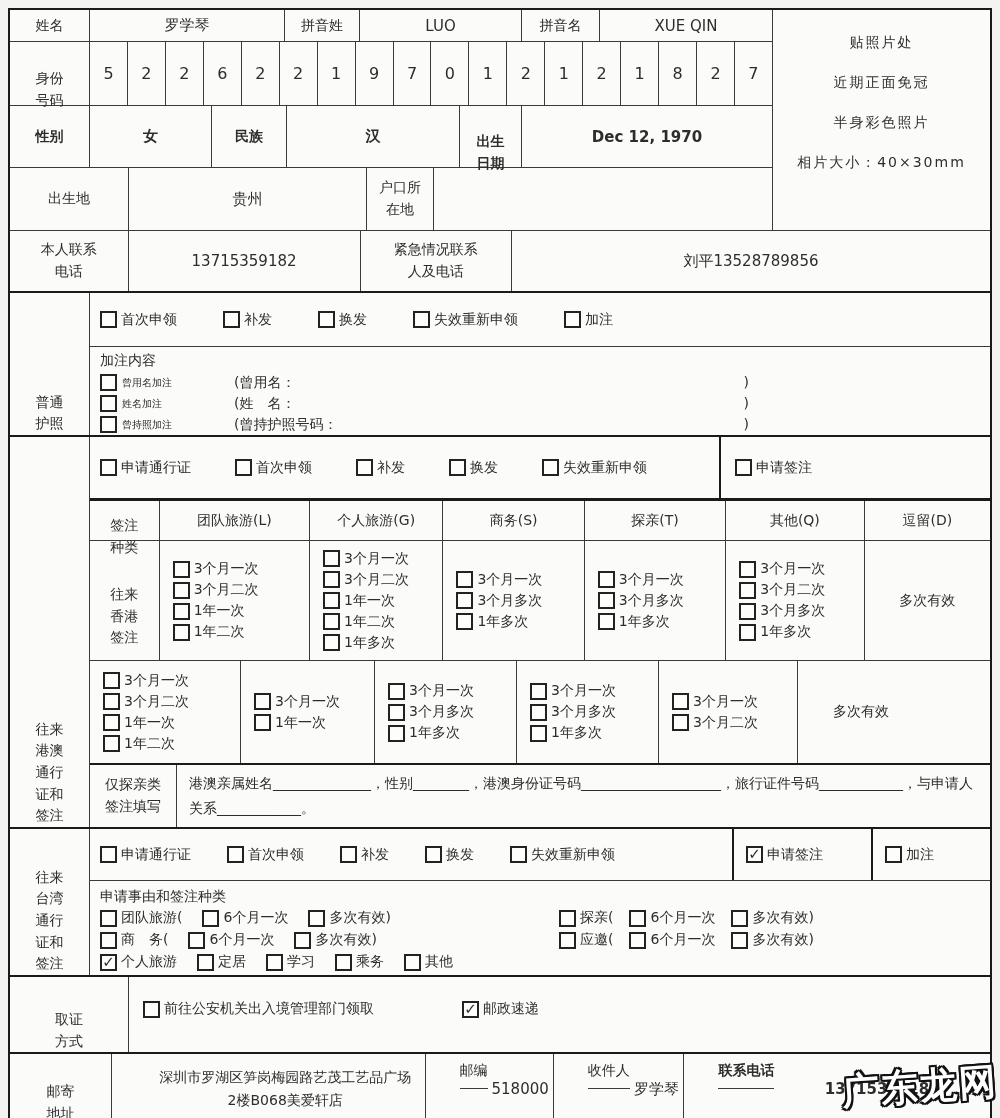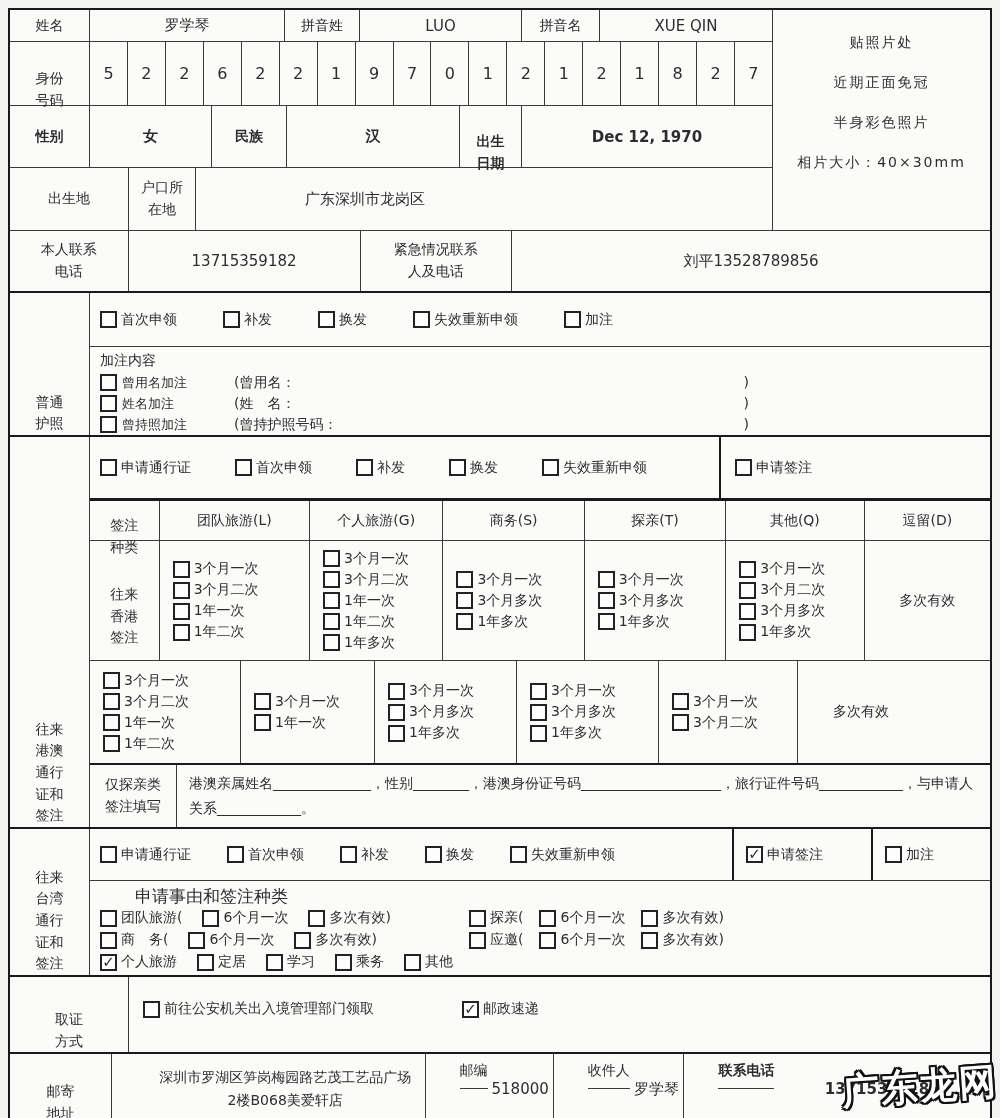--- a/index.html
+++ b/index.html
@@ -63,21 +63,21 @@
     font-size:15px; font-weight:bold; line-height:1;
   }
   .opt-label { margin-left:4px; font-size:14px; white-space:nowrap; }
 
   
   .pp-cbrow { height:54px; border-bottom:1px solid #3a3a3a; }
   .annot { height:88px; padding:5px 0 0 10px; }
   .annot-title { font-size:14px; height:20px; }
   .annot-row { display:flex; align-items:center; height:21px; }
   .annot-row .cb { margin-right:5px; }
-  .annot-label { font-size:13px; width:112px; }
+  .annot-label { font-size:10px; width:112px; }
   .annot-field { width:515px; display:flex; justify-content:space-between; font-size:14px; }
 
   
   .hkm-cbrow { height:64px; display:flex; border-bottom:3px solid #1a1a1a; padding-left:0; }
   .cbleft { flex:1; display:flex; align-items:center; padding-left:10px; }
   .cbleft .opt { margin-right:44px; }
   .cbright { width:271px; border-left:2px solid #1a1a1a; display:flex; align-items:center; padding-left:14px; }
   .trow { display:flex; }
   .theader { height:40px; border-bottom:1px solid #3a3a3a; }
   .hkrow { height:120px; border-bottom:1px solid #3a3a3a; }
@@ -91,23 +91,23 @@
   .family-label { width:87px; border-right:1px solid #3a3a3a; display:flex; align-items:center; justify-content:center; }
   .family-content { flex:1; display:flex; align-items:center; padding:0 12px; font-size:14px; line-height:1.8; word-break:break-all; text-align:left; }
 
   
   .tw-cbrow { height:52px; display:flex; border-bottom:1px solid #3a3a3a; }
   .twleft { flex:1; display:flex; align-items:center; padding-left:10px; }
   .twleft .opt { margin-right:36px; }
   .twmid { width:139px; border-left:2px solid #1a1a1a; display:flex; align-items:center; padding-left:12px; }
   .twright { width:119px; border-left:2px solid #1a1a1a; display:flex; align-items:center; padding-left:12px; }
   .reason { height:94px; padding:4px 0 0 10px; }
-  .reason-title { font-size:17px; height:22px; line-height:22px;margin-left:35px; }
+  .reason-title { font-size:14px; height:22px; line-height:22px; }
   .reason-row { display:flex; align-items:center; height:22px; }
-  .rleft { width:369px; display:flex; }
+  .rleft { width:459px; display:flex; }
   .rleft .opt { margin-right:20px; }
   .rright { display:flex; }
   .rright .opt { margin-right:16px; }
 
   
   .pickup-content { height:64px; display:flex; align-items:center; padding-left:14px; }
   .pickup-content .opt { margin-right:88px; }
 
   
   .mailing { height:70px; display:flex;gap:34px; }
@@ -171,24 +171,24 @@
         <div class="cell val" style="width:122px">女</div>
         <div class="cell" style="width:75px">民族</div>
         <div class="cell val" style="width:173px">汉</div>
         <div class="cell" style="width:62px">
             <span class="vert vw2">出生日期</span>
           </div>
         <div class="cell val last" style="width:250px">Dec 12, 1970</div>
       </div>
       <div class="row r4">
         <div class="cell" style="width:119px">出生地</div>
+        <div class="cell val" style="width:238px">贵州</div>
         <div class="cell" style="width:67px">
             <span class="vert vw3">户口所在地</span>
           </div>
-        <div class="cell val last" style="width:338px">广东深圳市龙岗区</div>
       </div>
     </div>
     <div class="photo">
       <div>贴照片处</div>
       <div>近期正面免冠</div>
       <div>半身彩色照片</div>
       <div>相片大小：40×30mm</div>
     </div>
   </div>
 

